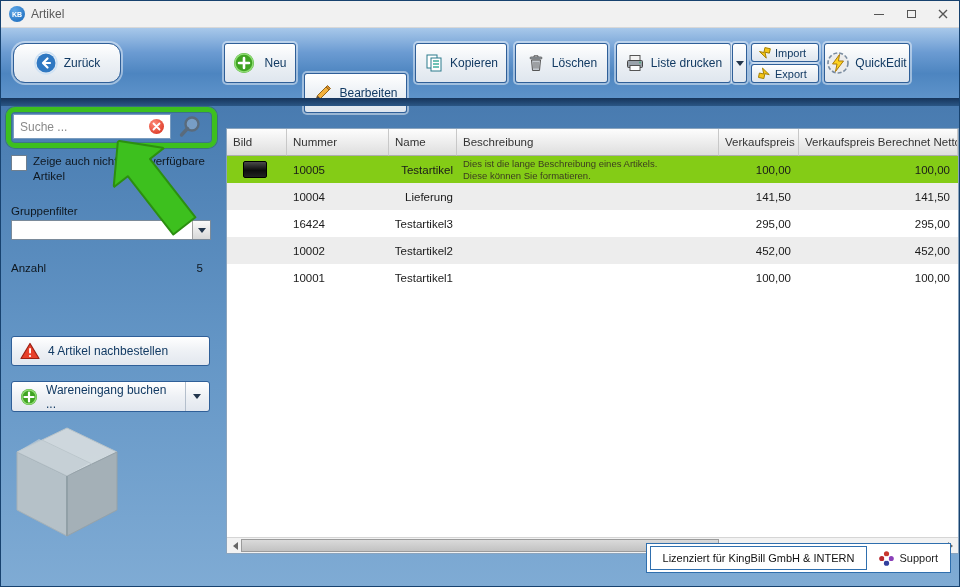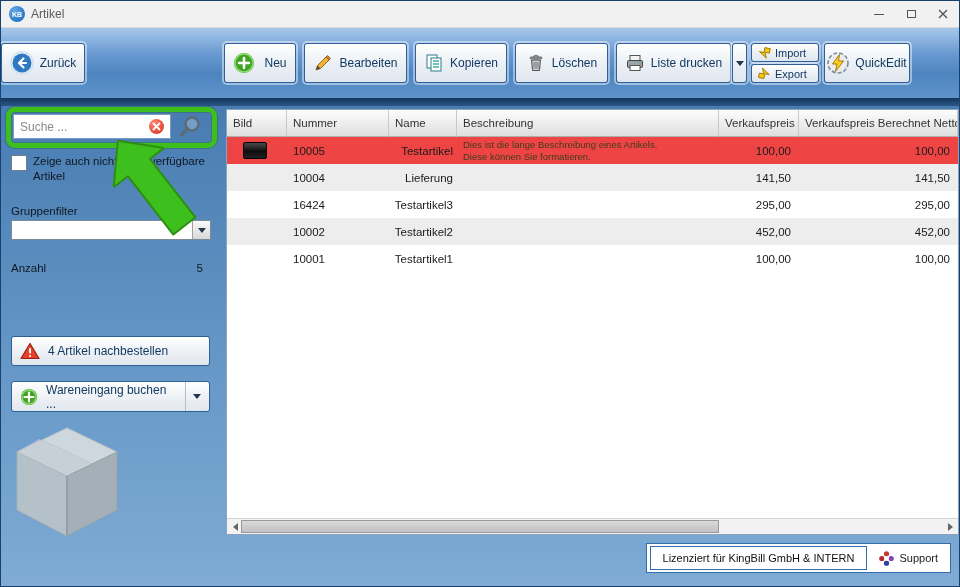--- a/index.html
+++ b/index.html
@@ -52,28 +52,28 @@
   .side-btn .drop-sec { margin-left:auto; align-self:stretch; display:flex; align-items:center; padding-left:7px; border-left:1px solid #b4bfcc; }
   .box-art { position:absolute; left:2px; top:413px; opacity:.95; }
 
   
   .hl-rect { position:absolute; left:5px; top:106px; width:211px; height:41px; z-index:50; pointer-events:none;
     border:5px solid #3dc01e; border-radius:9px; box-shadow:0 0 0 1px rgba(20,90,10,.3), inset 0 0 0 1px rgba(20,90,10,.25);}
   .hl-arrow { position:absolute; left:96px; top:136px; z-index:51; pointer-events:none;
     transform:rotate(-38deg); transform-origin:32px 18px; }
 
   
-  .table-panel { position:absolute; left:225px; top:108px; width:733px; height:426px; background:#fff;
+  .table-panel { position:absolute; left:225px; top:127px; width:733px; height:426px; background:#fff;
     border:1px solid #8aa4be; z-index:3; overflow:hidden;}
   .thead, .row { display:grid; grid-template-columns:60px 102px 68px 262px 80px 1fr; height:27px; }
   .th { background:linear-gradient(180deg,#fdfdfd,#ececec 55%,#dedede); border-right:1px solid #c8c8c8;
     border-bottom:1px solid #aeaeae; font-size:11.5px; color:#333; display:flex; align-items:center;
     padding-left:6px; white-space:nowrap; overflow:hidden; cursor:pointer;}
   .row { font-size:11.5px; color:#1a1a1a; cursor:pointer;}
-  .row.sel { background:#ef4444; }
+  .row.sel { background:#84cc16; }
   .row.alt { background:#ededed; }
   .cell { display:flex; align-items:center; padding-left:6px; overflow:hidden; white-space:nowrap;}
   .cell-name { justify-content:flex-end; padding-right:4px; }
   .cell-price { justify-content:flex-end; padding-right:8px; }
   .cell-desc { font-size:9.5px; line-height:1.2; color:#3c3c20; white-space:pre-line; align-items:center; }
   .article-img { width:24px; height:17px; border-radius:2px; margin-left:10px;
     background:linear-gradient(180deg,#4a4a4a,#0d0d0d 55%,#222); border:1px solid #000;}
   .hscroll { position:absolute; left:0; right:0; bottom:0; height:16px; background:#f2f2f2; border-top:1px solid #d5d5d5; }
   .scroll-arrow { position:absolute; top:0; width:16px; height:15px; display:flex; align-items:center; justify-content:center; cursor:pointer;}
   .tri-left { width:0;height:0;border-top:4px solid transparent;border-bottom:4px solid transparent;border-right:5px solid #666;}
@@ -107,21 +107,21 @@
         </div>
       <div class="win-btn">
         <svg width="10" height="10">
             <path d="M1 1 L9 9 M9 1 L1 9" stroke="#555" stroke-width="1.4"></path>
           </svg>
       </div>
     </div>
   </div>
 
   <div class="toolbar">
-    <div class="tb-btn" style="left:0;width:84px;">
+    <div class="tb-btn" style="left:12px;width:108px;border-radius:12px;">
       <span class="icon">
         <svg width="24" height="24">
             <circle cx="12" cy="12" r="11" fill="none" stroke="#cfe2f4" stroke-width="1.5"></circle>
             <circle cx="12" cy="12" r="9.5" fill="#2f78c2"></circle>
             <path d="M13.5 7.5 L9 12 L13.5 16.5 M9.5 12 H16" stroke="#fff" stroke-width="2.2" fill="none" stroke-linecap="round" stroke-linejoin="round"></path>
           </svg>
       </span>
       <span>Zurück</span>
     </div>
 
@@ -129,21 +129,21 @@
       <span class="icon">
         <svg width="22" height="22">
             <circle cx="11" cy="11" r="10" fill="#3fa322"></circle>
             <circle cx="11" cy="11" r="9" fill="none" stroke="#8fdc74" stroke-width="1.5"></circle>
             <path d="M11 6 V16 M6 11 H16" stroke="#fff" stroke-width="2.6" stroke-linecap="round"></path>
           </svg>
       </span>
       <span>Neu</span>
     </div>
 
-    <div class="tb-btn" style="left:303px;width:103px;">
+    <div class="tb-btn" style="left:303px;width:103px;margin-top:30px;">
       <span class="icon">
         <svg width="20" height="20">
             <polygon points="3,17 4.5,12.5 13,4 16,7 7.5,15.5" fill="#f3b13c" stroke="#95671c" stroke-width="1"></polygon>
             <polygon points="3,17 4.5,12.5 7.5,15.5" fill="#5a4a3a"></polygon>
             <polygon points="13,4 14.5,2.5 17.5,5.5 16,7" fill="#d88a2a" stroke="#95671c" stroke-width="1"></polygon>
           </svg>
       </span>
       <span>Bearbeiten</span>
     </div>
 

